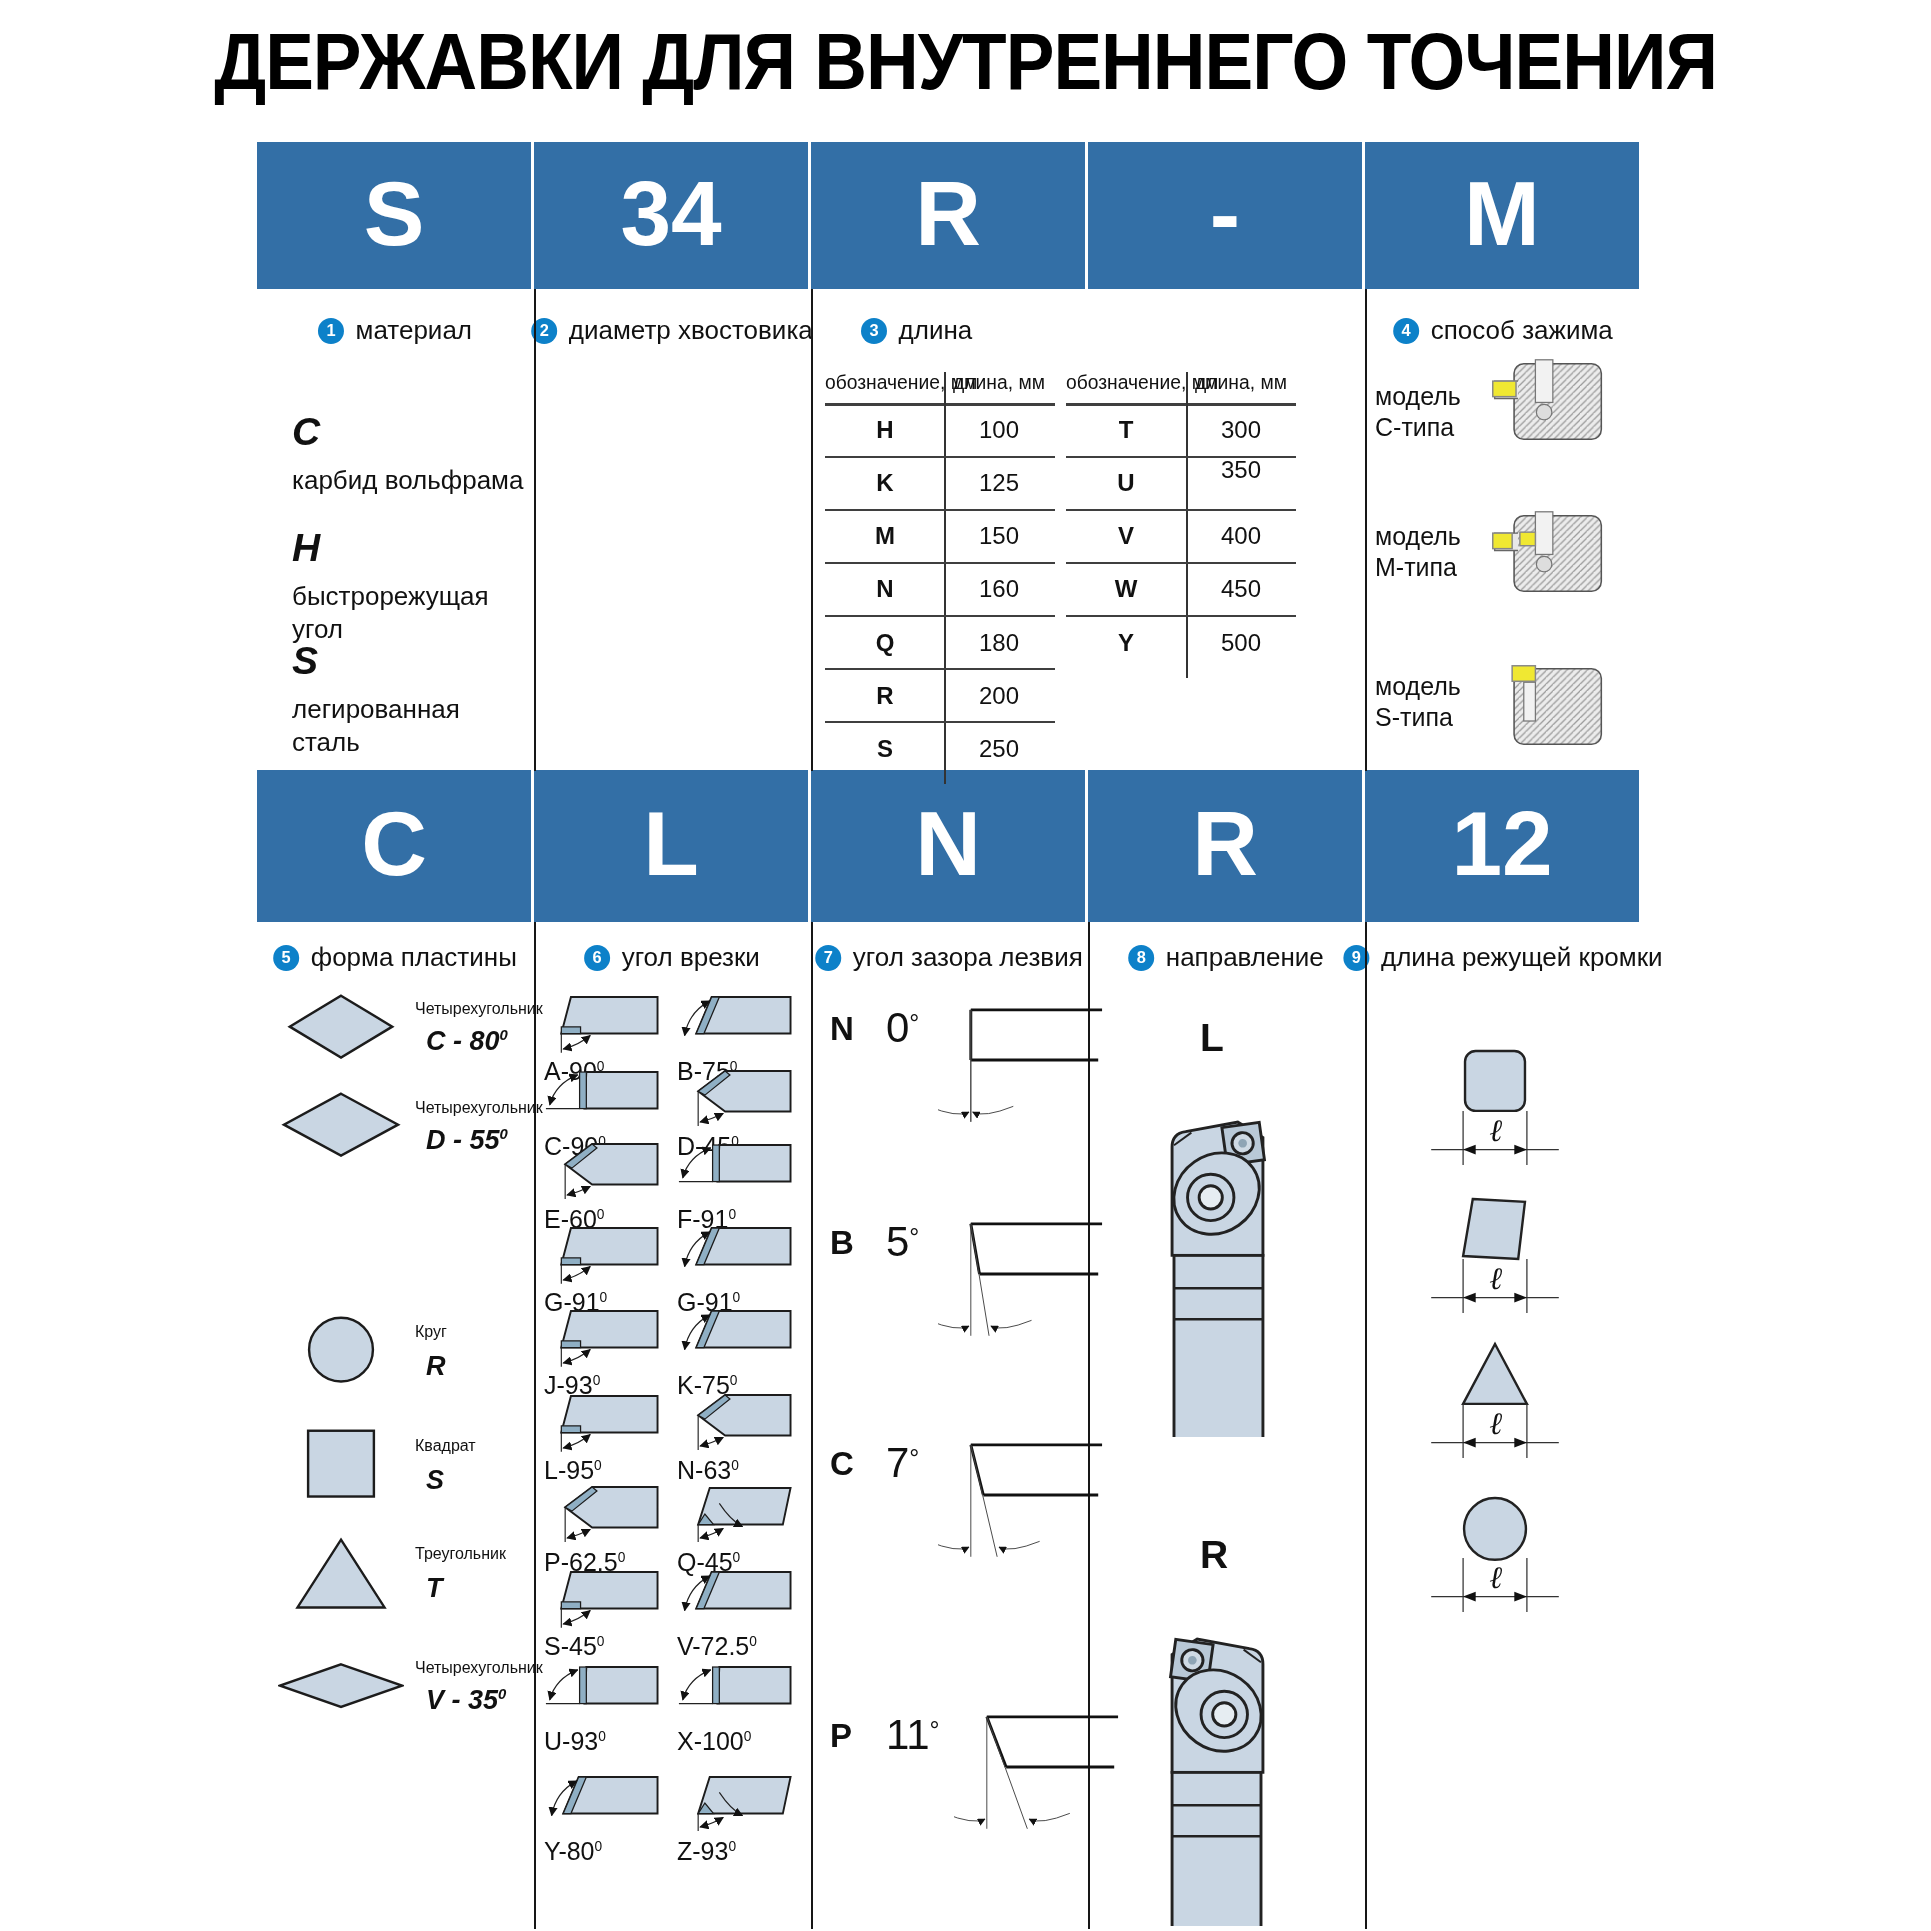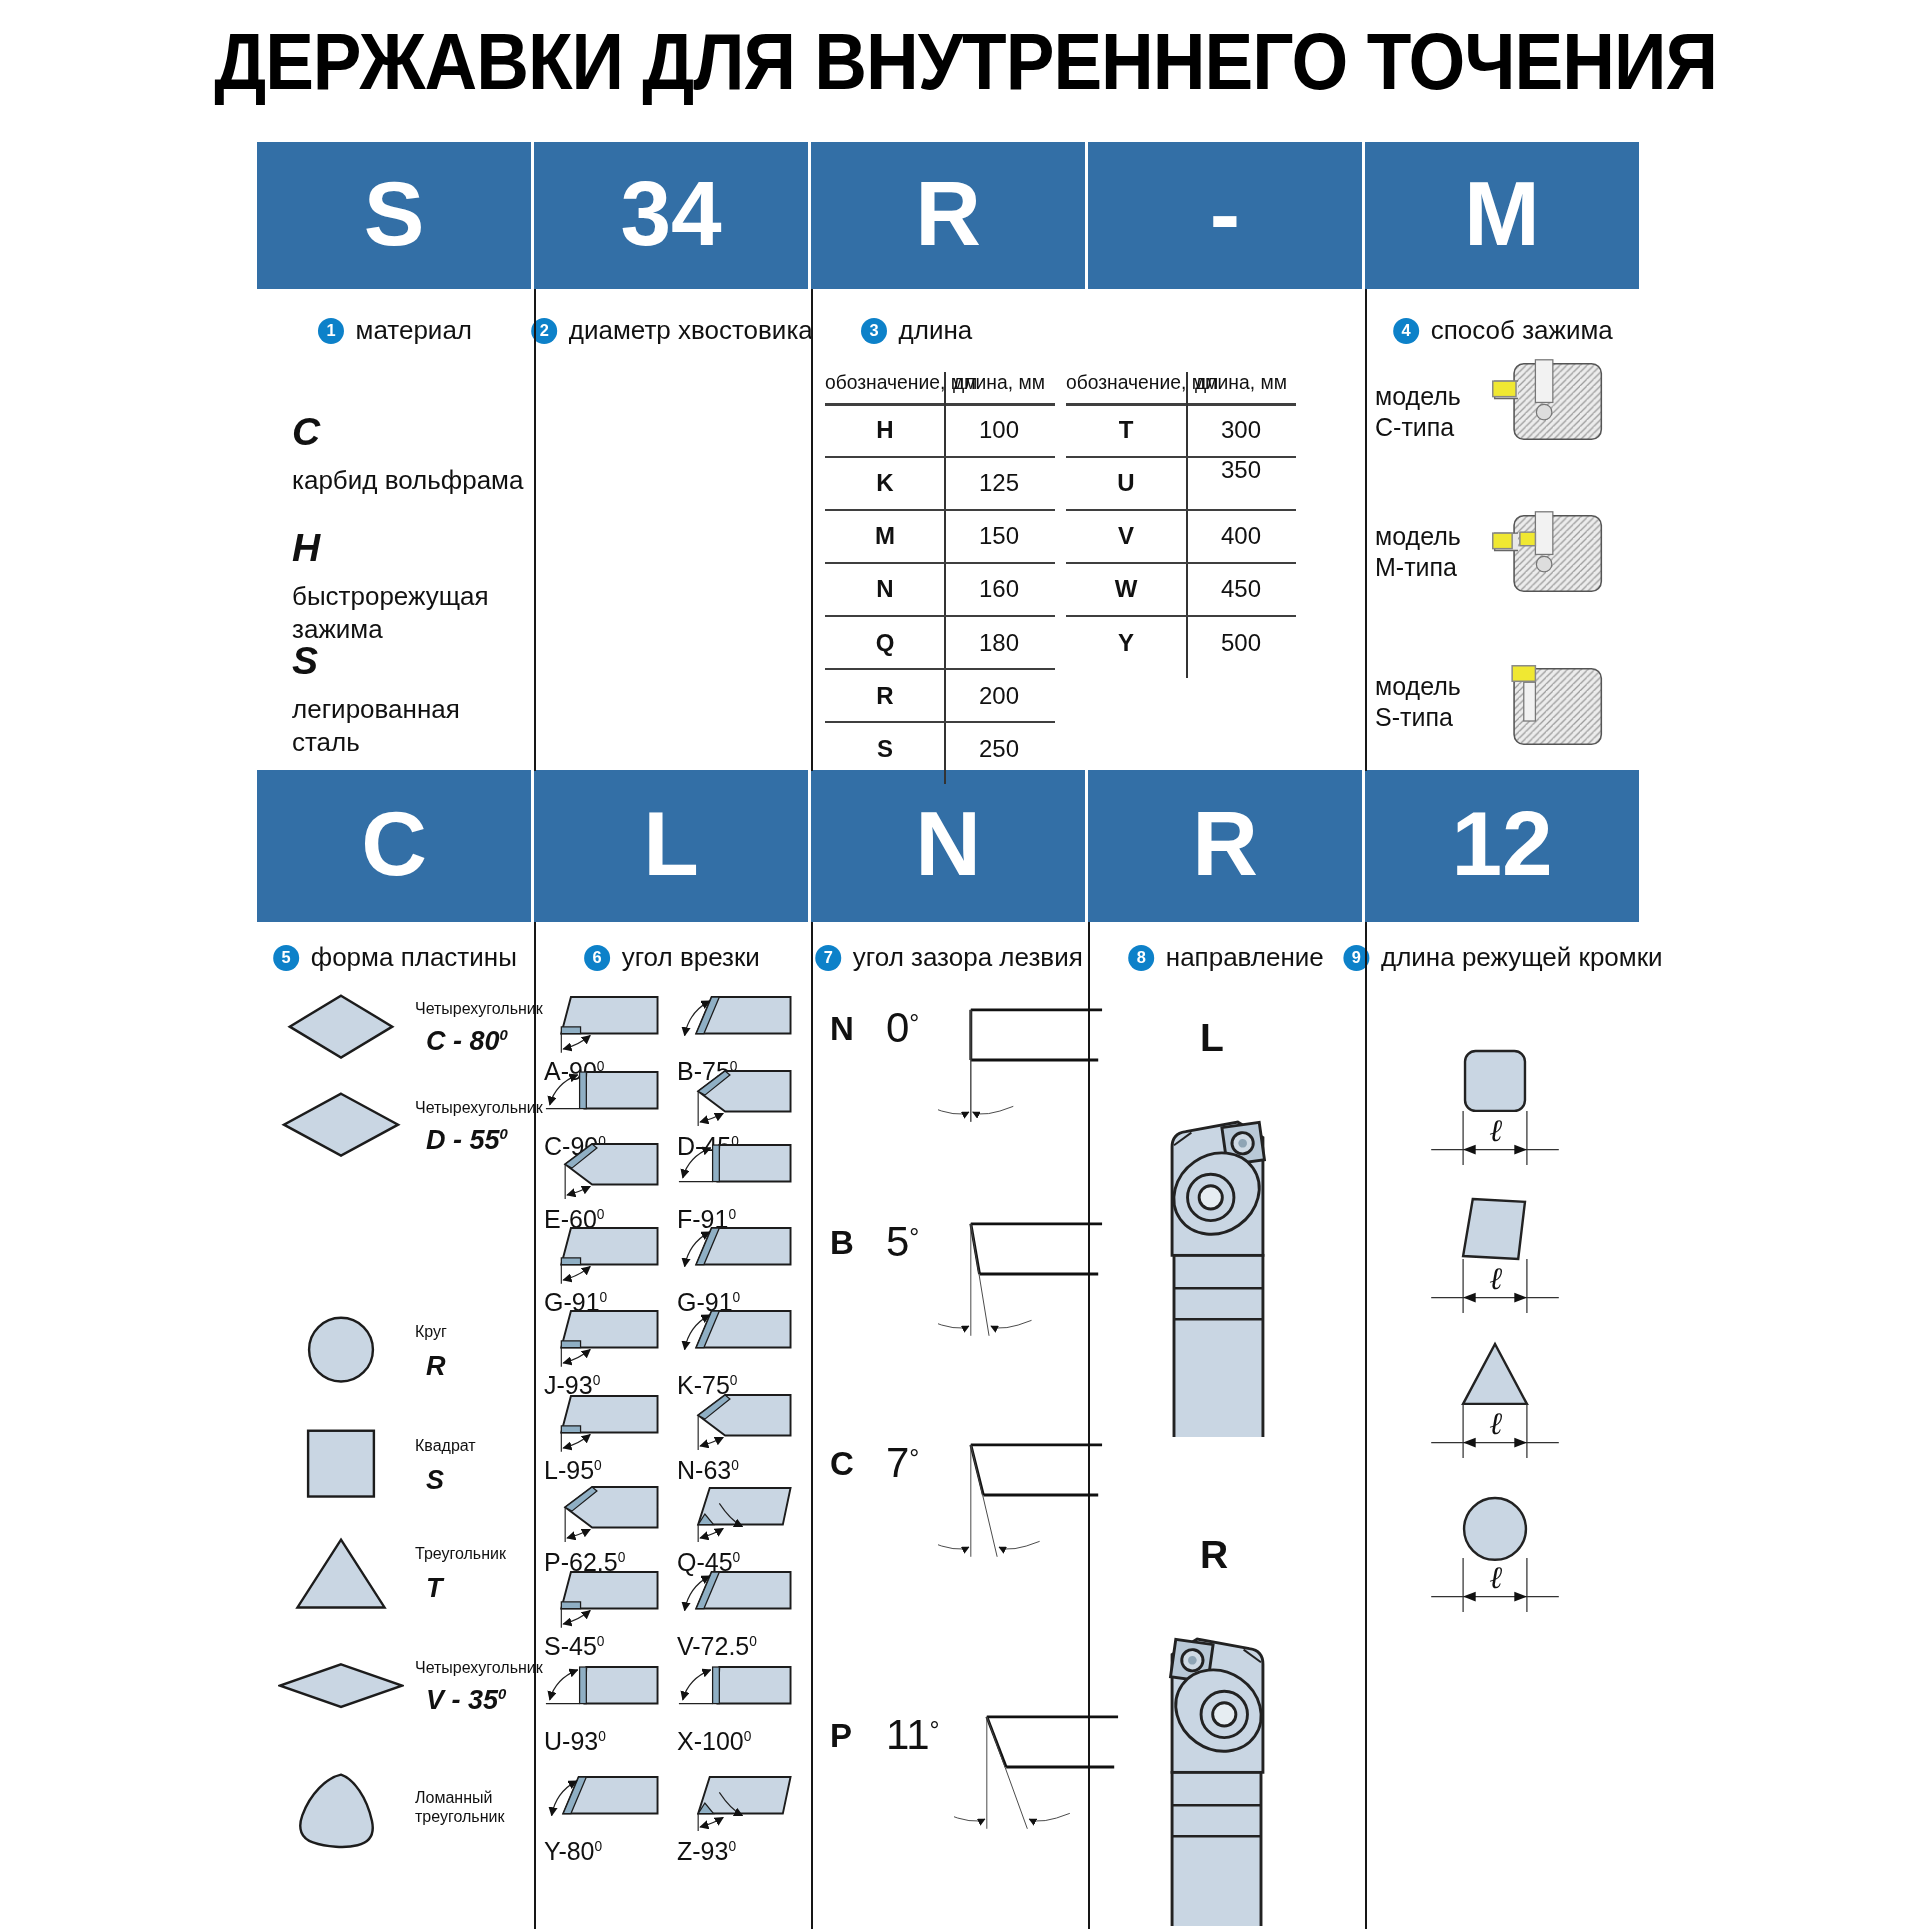--- a/index.html
+++ b/index.html
@@ -110,21 +110,21 @@
     <div class="vline" style="left:534px;top:922px;height:1007px"></div>
     <div class="vline" style="left:811px;top:922px;height:1007px"></div>
     <div class="vline" style="left:1088px;top:922px;height:1007px"></div>
     <div class="vline" style="left:1365px;top:922px;height:1007px"></div>
     <div class="abs" style="left:292px;top:410px">
         <div class="mcode">C</div>
         <div class="mdesc">карбид вольфрама</div>
     </div>
     <div class="abs" style="left:292px;top:526px">
         <div class="mcode">H</div>
-        <div class="mdesc">быстрорежущая зажима</div>
+        <div class="mdesc">быстрорежущая угол</div>
     </div>
     <div class="abs" style="left:292px;top:639px">
         <div class="mcode">S</div>
         <div class="mdesc">легированная сталь</div>
     </div>
     <div class="th" style="left:825px;top:372px;width:120px">обозначение, мм</div>
     <div class="th" style="left:944px;top:372px;width:110px">длина, мм</div>
     <div class="hline" style="left:825px;top:403px;width:230px;height:2.9px"></div>
     <div class="tvline" style="left:944px;top:372px;height:412px"></div>
     <div class="tcell tletter" style="left:825px;top:416px;width:120px">H</div>
@@ -241,28 +241,20 @@
     </div>
     <div class="abs" style="left:278px;top:1643px;width:256px;height:97px">
       <div class="abs" style="left:0;top:1.9px">
         <svg width="126" height="89" viewBox="0 0 130 92">
           <polygon points="65,20 128,42 65,64 2,42" fill="#c9d6e3" stroke="#1c1c1c" stroke-width="2.5"></polygon>
         </svg>
       </div>
       <div class="shpname" style="top:15.4px">Четырехугольник</div>
       <div class="shpcode" style="top:42px">V - 35<sup>0</sup></div>
     </div>
-    <div class="abs" style="left:278px;top:1763px;width:256px;height:97px">
-      <div class="abs" style="left:0;top:1.9px">
-        <svg width="126" height="89" viewBox="0 0 130 92">
-          <path d="M65,10 C78,14 92,34 97,58 C100,72 95,80 82,83 C70,86 50,85 36,80 C24,76 20,66 25,52 C33,30 50,13 65,10 Z" fill="#c9d6e3" stroke="#1c1c1c" stroke-width="2.5"></path>
-        </svg>
-      </div>
-      <div class="shpname" style="top:25px">Ломанный треугольник</div>
-    </div>
     <div class="abs" style="left:544px;top:991px;width:130px">
       <div>
         <svg width="127" height="64" viewBox="0 0 132 66">
           <polygon points="28,6 118,6 118,44 18,44" fill="#c9d6e3" stroke="#1c1c1c" stroke-width="2"></polygon>
           <polygon points="18,37 38,37 38,44 18,44" fill="#8fafc4" stroke="#1c1c1c" stroke-width="1.3"></polygon>
       <line x1="18" y1="44" x2="18" y2="64" stroke="#222" stroke-width="1.2" fill="none"></line>
       <path d="M20,60 Q36,56 48,46" stroke="#222" stroke-width="1.2" fill="none" marker-start="url(#arr)" marker-end="url(#arr)"></path>
         </svg>
       </div>
       <div class="anglbl" style="left:0;top:66px;width:130px">A-90<sup>0</sup></div>

